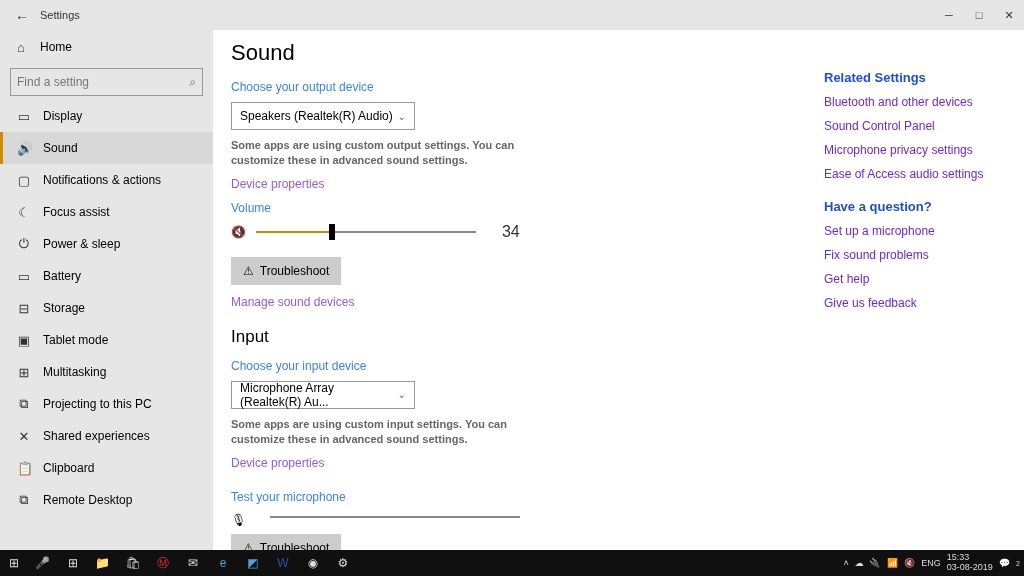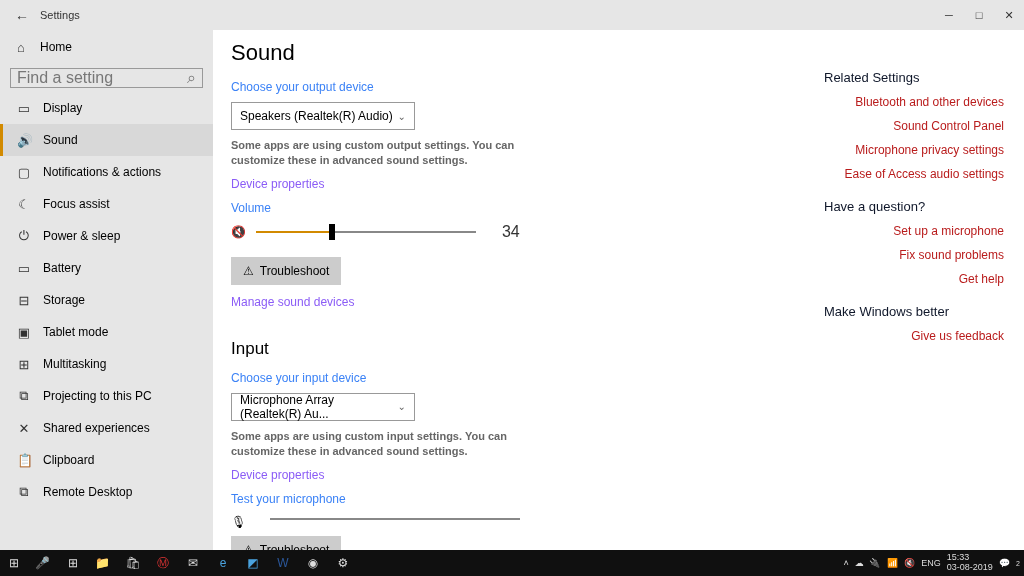--- a/index.html
+++ b/index.html
@@ -8,21 +8,21 @@
 .titlebar { height: 30px; display: flex; align-items: center; padding-left: 8px; background: #e6e6e6; }
 .titlebar .back { width: 28px; text-align: center; font-size: 14px; color: #333; cursor: pointer; }
 .titlebar .title { font-size: 11px; color: #333; margin-left: 4px; }
 .titlebar .winbtns { margin-left: auto; display: flex; }
 .titlebar .winbtns div { width: 30px; height: 30px; display: flex; align-items: center; justify-content: center; font-size: 11px; color: #333; }
 
 .main { display: flex; height: 520px; }
 
 .sidebar { width: 213px; background: #e6e6e6; display: flex; flex-direction: column; }
 .sidebar .home { display: flex; align-items: center; height: 34px; padding-left: 14px; gap: 12px; font-size: 12px; }
-.sidebar .search { margin: 4px 10px; height: 20px; border: 1px solid #999; display: flex; align-items: center; padding: 0 6px; font-size: 16px; color: #777; background: #e6e6e6; justify-content: space-between; }
+.sidebar .search { margin: 4px 10px; height: 28px; border: 1px solid #999; display: flex; align-items: center; padding: 0 6px; font-size: 12px; color: #777; background: #e6e6e6; justify-content: space-between; }
 .sidebar .sect { font-weight: 600; font-size: 12px; padding: 10px 14px 8px; }
 .sidebar .item { display: flex; align-items: center; height: 32px; padding-left: 14px; gap: 12px; font-size: 12px; cursor: pointer; border-left: 3px solid transparent; }
 .sidebar .item.active { background: #d8d8d8; border-left: 3px solid #d28a00; }
 .sidebar .ico { width: 14px; font-size: 13px; color: #333; text-align: center; flex-shrink: 0; }
 
 .content { flex: 1; display: flex; padding: 10px 20px 0 18px; overflow: hidden; }
 .col-main { width: 560px; }
 .col-right { margin-left: auto; width: 180px; padding-top: 30px; }
 
 h1 { font-size: 22px; font-weight: 400; margin-bottom: 14px; }
@@ -33,28 +33,28 @@
 .link { font-size: 12px; color: #8b5cf6; cursor: pointer; display: block; margin: 6px 0; }
 
 .vol { display: flex; align-items: center; gap: 10px; margin: 6px 0 12px; }
 .vol-ico { font-size: 12px; }
 .slider { width: 220px; height: 2px; background: linear-gradient(to right, #d28a00 0 33%, #888 33% 100%); position: relative; }
 .slider .thumb { position: absolute; left: 33%; top: -7px; width: 6px; height: 16px; background: #000; }
 .vol-val { font-size: 16px; color: #333; margin-left: 16px; }
 
 .btn { display: inline-flex; align-items: center; gap: 6px; height: 28px; padding: 0 12px; background: #ccc; border: none; font-size: 12px; cursor: pointer; margin: 4px 0; }
 
-h2 { font-size: 17px; font-weight: 400; margin: 30px 0 12px; }
+h2 { font-size: 17px; font-weight: 400; margin: 18px 0 12px; }
 
 .mic-bar { width: 250px; height: 2px; background: #888; margin: 4px 0 10px 18px; position: relative; }
 .mic-row { display: flex; align-items: center; gap: 6px; margin-bottom: 2px; }
 
-.rhead { font-size: 13px; font-weight: 400; color: #0f172a; margin-bottom: 10px; margin-top: 18px; }
+.rhead { font-size: 13px; font-weight: 700; color: #1d4ed8; margin-bottom: 10px; margin-top: 18px; }
 .col-right .rhead:first-child { margin-top: 0; }
-.rlink { font-size: 12px; color: #b91c1c; cursor: pointer; margin-bottom: 10px; display: block; text-align: right; }
+.rlink { font-size: 12px; color: #6d28d9; cursor: pointer; margin-bottom: 10px; display: block; }
 
 .taskbar { position: absolute; bottom: 0; left: 0; width: 1024px; height: 26px; background: #101010; display: flex; align-items: center; color: #ddd; font-size: 10px; }
 .taskbar .start { width: 28px; display: flex; justify-content: center; font-size: 12px; }
 .taskbar .search { background: #fff; color: #777; width: 200px; height: 22px; border-radius: 2px; display: flex; align-items: center; gap: 8px; padding: 0 4px; margin-left: 2px; }
 .taskbar .ico { width: 30px; display: flex; justify-content: center; font-size: 12px; }
 .taskbar .tray { margin-left: auto; display: flex; align-items: center; gap: 6px; padding-right: 4px; font-size: 9px; }
 .taskbar .clock { line-height: 1.1; font-size: 9px; }
 .t-cortana { width:14px; height:14px; border:1.5px solid #bbb; border-radius:50%; }
 </style>
 </head>
@@ -164,21 +164,21 @@
 
       <h2>Input</h2>
       <div class="lbl">Choose your input device</div>
       <div class="sel">
         <span>Microphone Array (Realtek(R) Au...</span>
         <span class="chev">⌄</span>
       </div>
       <div class="hint">Some apps are using custom input settings. You can customize these in advanced sound settings.</div>
       <a class="link">Device properties</a>
 
-      <div class="lbl" style="margin-top:10px">Test your microphone</div>
+      <div class="lbl" style="margin-top:20px">Test your microphone</div>
       <div class="mic-row">
         <span>🎙</span>
         <div class="mic-bar"></div>
       </div>
 
       <button class="btn">
         <span>⚠</span>
         <span>Troubleshoot</span>
       </button>
       
@@ -189,21 +189,20 @@
       <a class="rlink">Bluetooth and other devices</a>
       <a class="rlink">Sound Control Panel</a>
       <a class="rlink">Microphone privacy settings</a>
       <a class="rlink">Ease of Access audio settings</a>
 
       <div class="rhead">Have a question?</div>
       <a class="rlink">Set up a microphone</a>
       <a class="rlink">Fix sound problems</a>
       <a class="rlink">Get help</a>
 
-      <div class="rhead">Make Windows better</div>
       <a class="rlink">Give us feedback</a>
     </div>
   </div>
 </div>
 
 <div class="taskbar">
   <div class="start">⊞</div>
   <div class="ico">🎤</div>
   <div class="ico">⊞</div>
   <div class="ico">📁</div>

